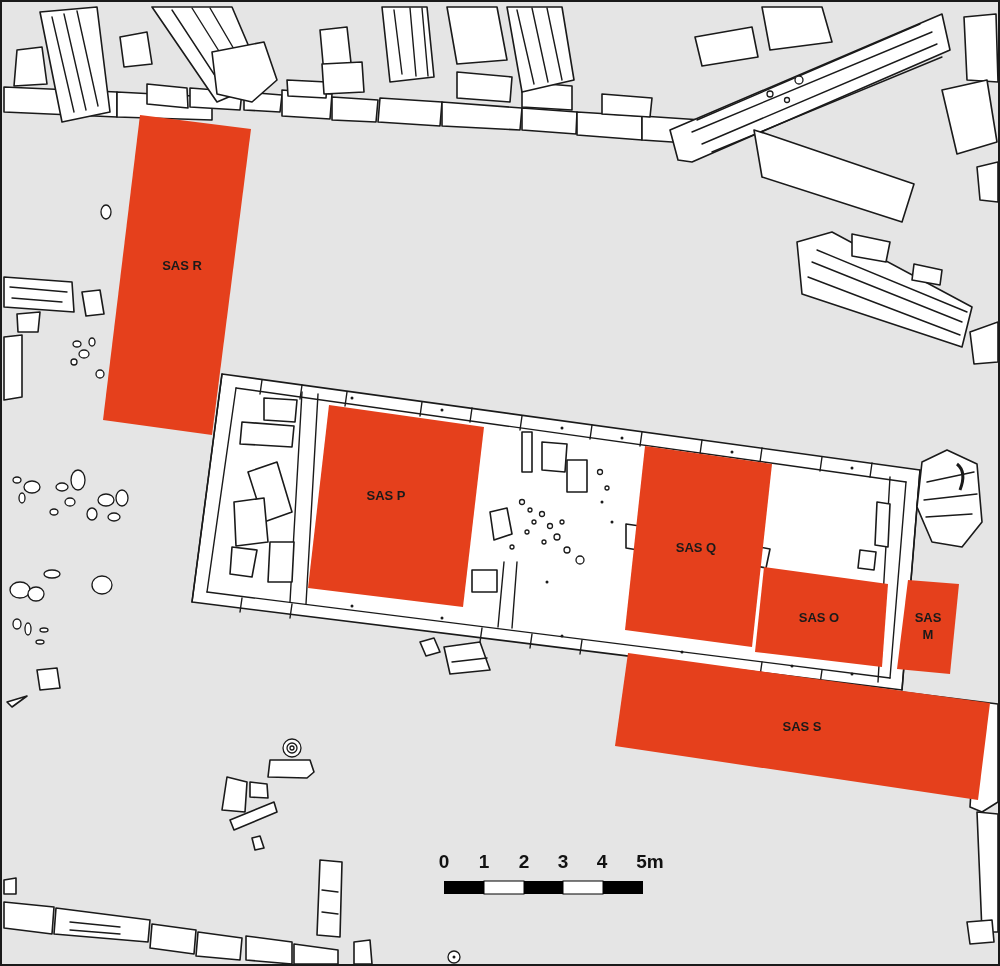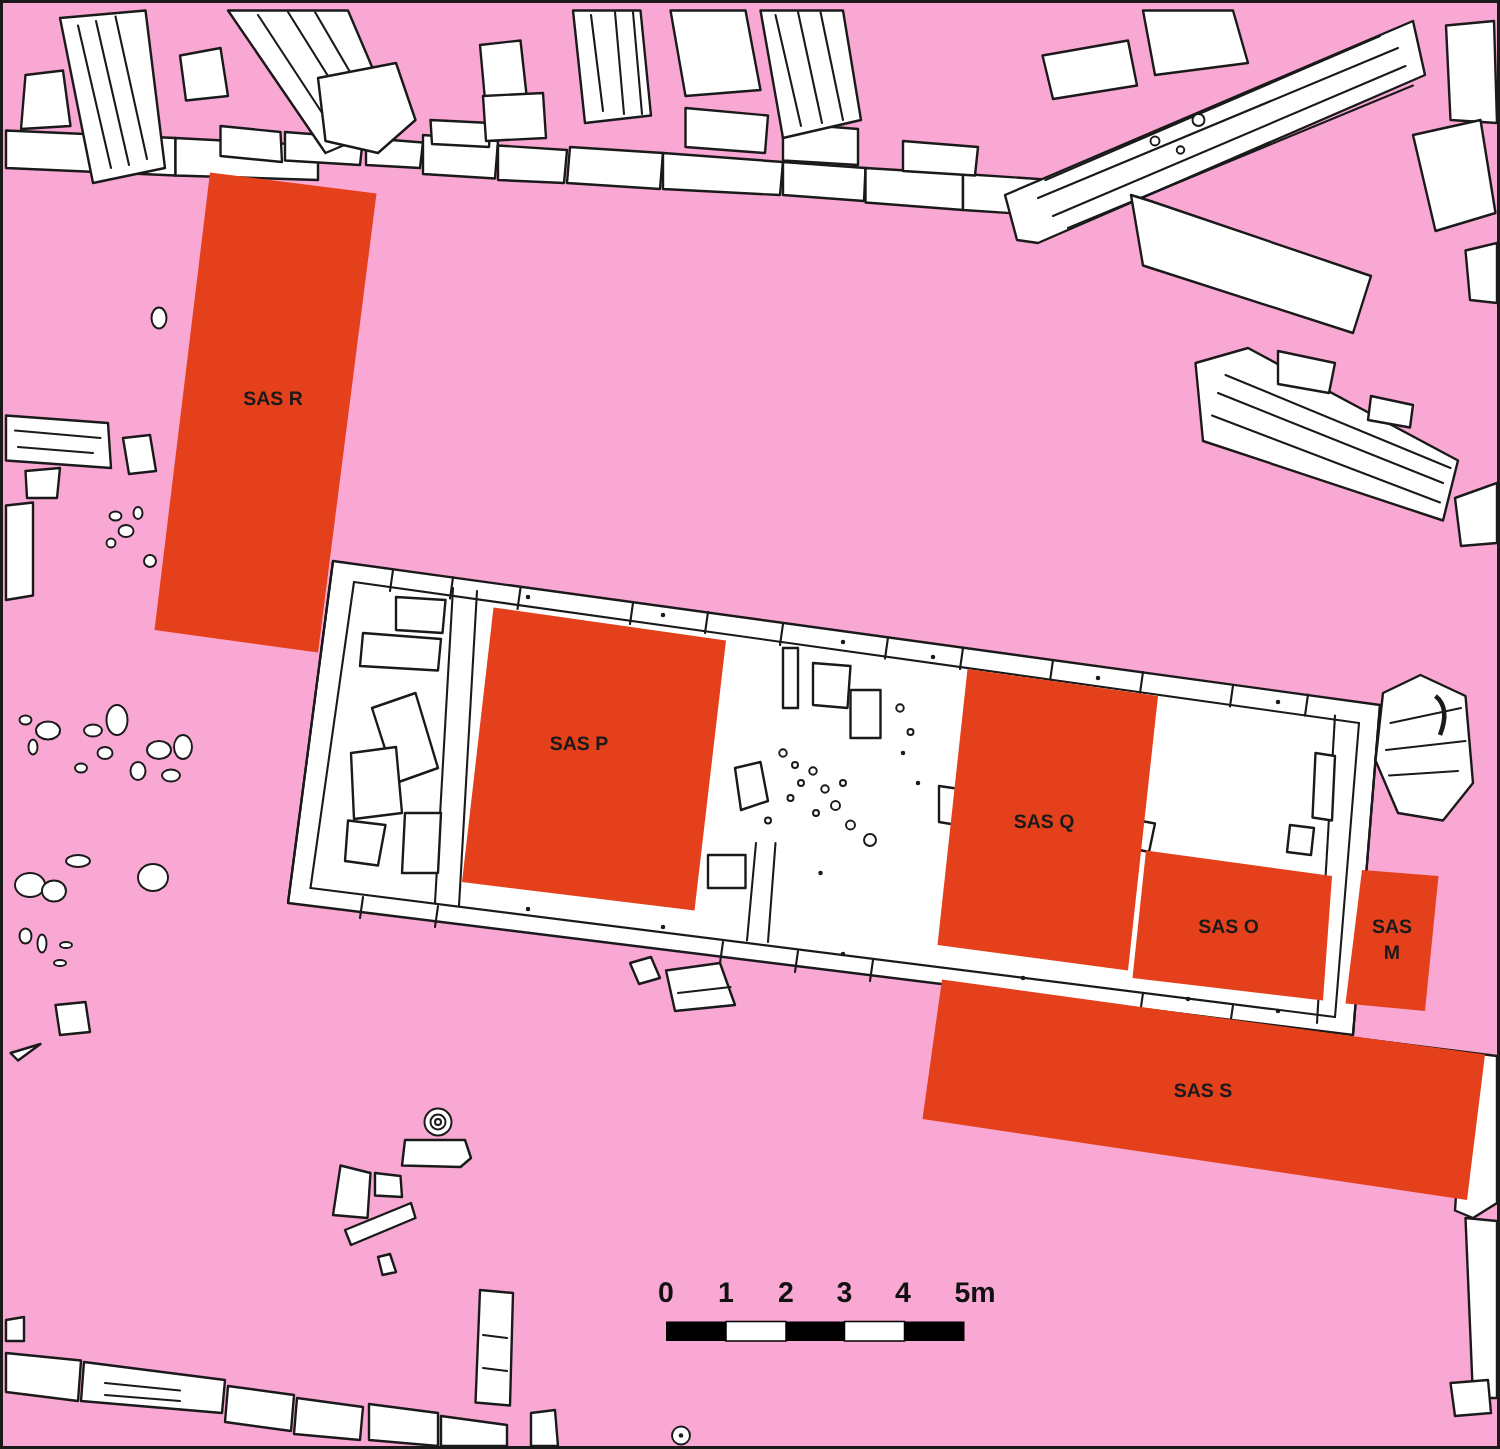--- a/index.html
+++ b/index.html
@@ -1,19 +1,19 @@
 <!DOCTYPE html>
 <html><head>
   <meta charset="utf-8">
   <style>
     html, body { margin: 0; padding: 0; background: #ffffff; }
     body { width: 1000px; height: 966px; overflow: hidden; }
     .frame {
       position: relative; width: 996px; height: 962px;
-      border: 2px solid #1a1a1a; background: #f9a8d4; overflow: hidden;
+      border: 2px solid #1a1a1a; background: #e5e5e5; overflow: hidden;
     }
     svg.plan { position: absolute; left: 0; top: 0; }
     .stone { fill: #ffffff; stroke: #1a1a1a; stroke-width: 1.6; stroke-linejoin: round; }
     .stone-line { fill: none; stroke: #1a1a1a; stroke-width: 1.4; stroke-linecap: round; }
     .pebble { fill: #ffffff; stroke: #1a1a1a; stroke-width: 1.3; }
     .dot { fill: #1a1a1a; }
     .trench { stroke: none; }
     .trench-label {
       font-family: "Liberation Sans", sans-serif; font-weight: bold; font-size: 13px;
       fill: #1a1a1a; text-anchor: middle;

